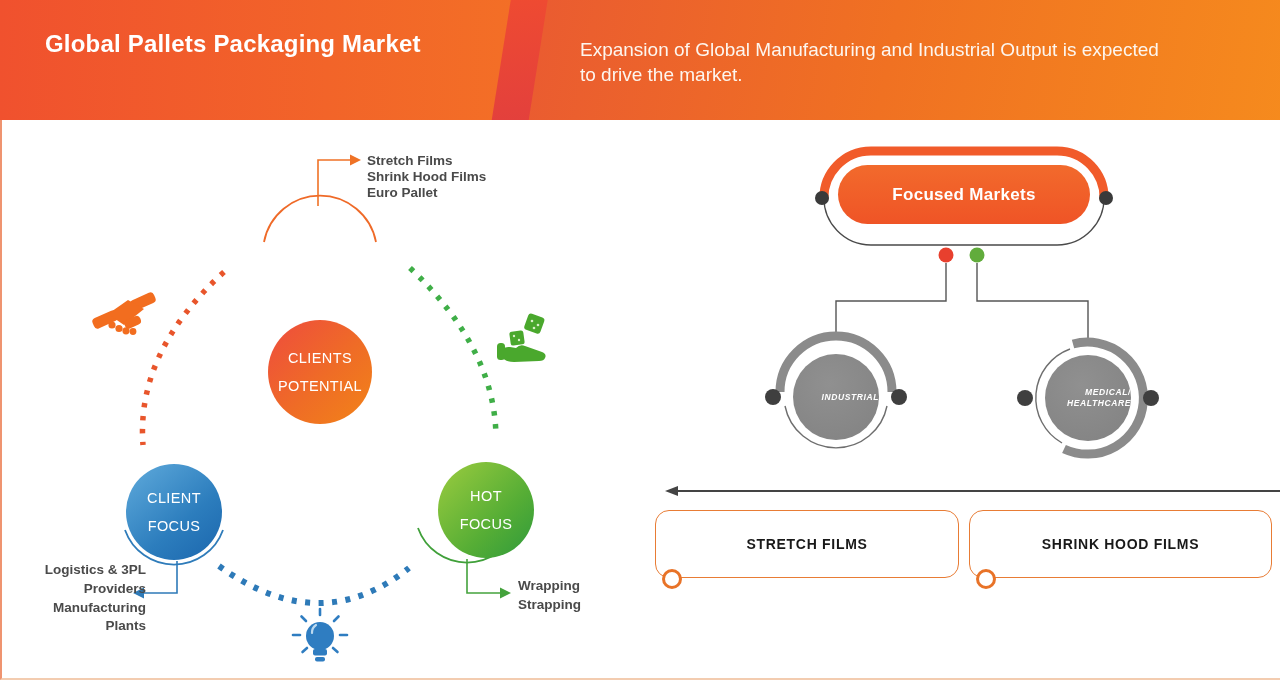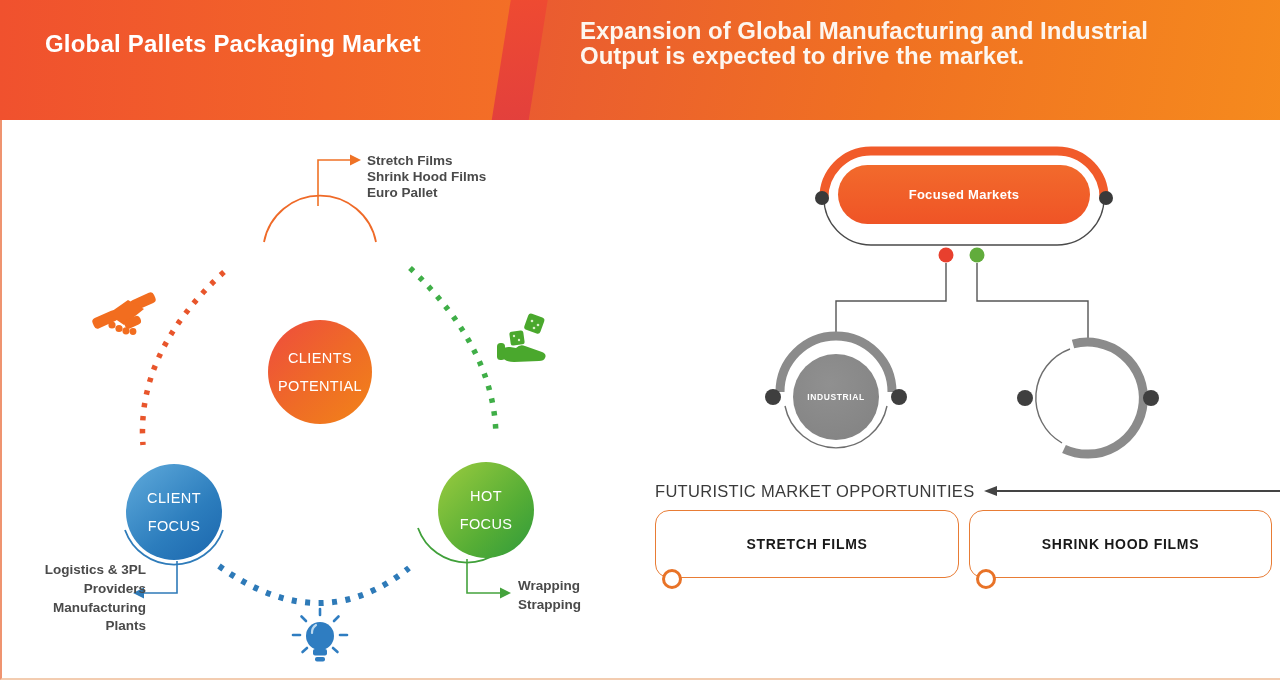--- a/index.html
+++ b/index.html
@@ -12,22 +12,22 @@
             background:linear-gradient(91deg,#f0512e 0%, #f68b1f 78%, #f9a01b 100%);
             overflow:hidden; }
   .header-stripe { position:absolute; top:-8px; left:512px; width:46px; height:140px;
             background:linear-gradient(180deg,#ef4b31,#e23f3d);
             transform:skewX(-9deg); transform-origin:50% 0; }
   .header-right-bg { position:absolute; top:-8px; left:549px; width:780px; height:140px;
             background:linear-gradient(92deg,#ea5c30 0%, #f07122 45%, #f68c1d 100%);
             transform:skewX(-9deg); transform-origin:50% 0; }
   .header-title { position:absolute; left:45px; top:30px; font-size:24px; font-weight:700;
             color:#ffffff; letter-spacing:0.2px; }
-  .header-sub { position:absolute; left:580px; top:18px; width:590px; font-size:24px;
-            line-height:25px; color:#fdf6ef; font-weight:700; }
+  .header-sub { position:absolute; left:580px; top:37px; width:590px; font-size:19px;
+            line-height:25px; color:#fdf6ef; font-weight:400; }
 
   
   .content { position:absolute; top:120px; left:0; width:1280px; height:560px;
              border-left:2px solid #ef9470; border-bottom:2px solid #f3ccb0;
              background:#fff; }
   .content svg.layer { position:absolute; top:0; }
 
   
   .node { position:absolute; border-radius:50%; display:flex; flex-direction:column;
           align-items:center; justify-content:center; color:#fff; text-align:center;gap:9px; }
@@ -42,26 +42,26 @@
   .anno { position:absolute; color:#4a4a4a; font-size:13.5px; line-height:15.8px; font-weight:700; }
   .anno div { white-space:nowrap; }
   .anno-cp { left:365px; top:33px; }
   .anno-cf { left:0px; top:441px; width:120px; text-align:right; line-height:18.8px; font-weight:700;margin-left:24px;}
   .anno-hb { left:516px; top:456px; line-height:19px; font-weight:700;}
 
   
   .pill { position:absolute; left:836px; top:45px; width:252px; height:59px;
           border-radius:30px; background:linear-gradient(180deg,#f26a2c,#ef5426);
           display:flex; align-items:center; justify-content:center;
-          color:#fff; font-size:13px; font-weight:700; letter-spacing:0.3px; }
+          color:#fff; font-size:17px; font-weight:700; letter-spacing:0.3px; }
   .gnode { position:absolute; width:86px; height:86px; border-radius:50%;
            background:radial-gradient(circle at 42% 35%, #909090, #858585 75%);
            box-shadow:0 0 0 3px #ffffff;
-           display:flex; flex-direction:column; align-items:center; justify-content:center;
-           color:#fff; text-align:center; }
+           display:flex; flex-direction:column; align-items:flex-end; justify-content:center;
+           color:#fff; text-align:center;font-style:italic; }
   .gnode .l { font-size:8.5px; font-weight:700; letter-spacing:0.6px; line-height:11px; }
   .gnode-ind { left:791px; top:234px; }
   .gnode-med { left:1043px; top:235px; }
 
   
   .fut-row { position:absolute; left:653px; top:360px; width:627px; height:22px;
              display:flex; align-items:center; }
   .fut-head { font-size:16.5px; color:#3a3a3a; font-weight:500; letter-spacing:0.3px;
               white-space:nowrap; }
   .fut-arrowhead { width:0; height:0; margin-left:10px;
@@ -204,23 +204,26 @@
     <div class="anno anno-hb">
       <div>Wrapping</div>
       <div>Strapping</div>
     </div>
 
     <div class="pill">Focused Markets</div>
 
     <div class="gnode gnode-ind">
       <div class="l">INDUSTRIAL</div>
     </div>
+    <div class="gnode gnode-med">
+      <div class="l">MEDICAL/</div>
+      <div class="l">HEALTHCARE</div>
+    </div>
 
     <div class="fut-row">
-      <div class="fut-head">FUTURISTIC MARKET OPPORTUNITIES</div>
       <div class="fut-arrowhead"></div>
       <div class="fut-line"></div>
     </div>
 
     <div class="opp opp-1">
       <span>STRETCH FILMS</span>
       <span class="ring"></span>
     </div>
     <div class="opp opp-2">
       <span>SHRINK HOOD FILMS</span>

